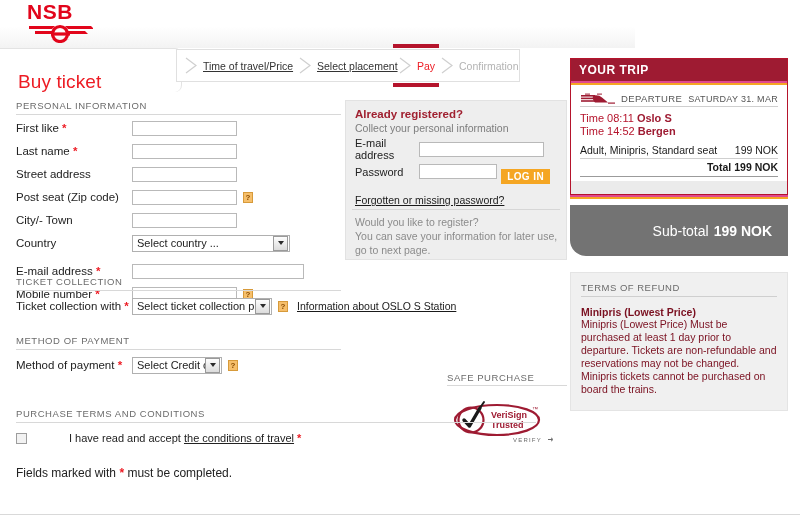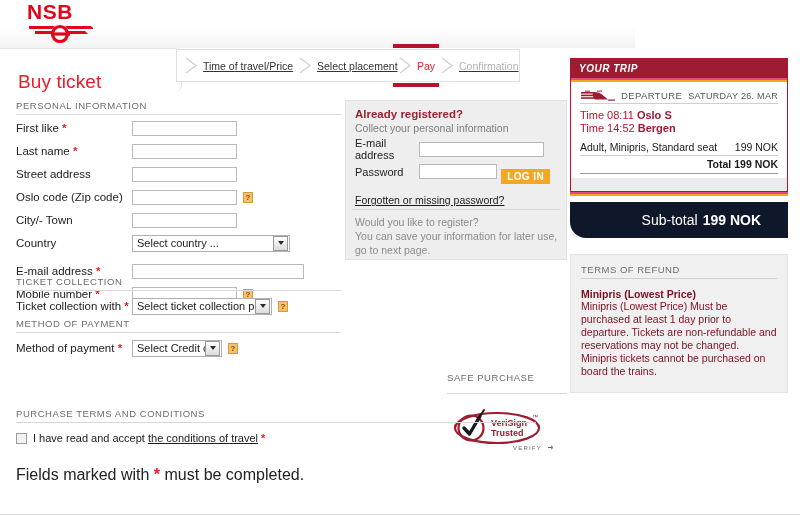--- a/index.html
+++ b/index.html
@@ -104,21 +104,21 @@
     display:flex; align-items:center; justify-content:center;
   }
   .selbox .caret i {
     display:block; width:0; height:0;
     border-left:3.5px solid transparent; border-right:3.5px solid transparent;
     border-top:4px solid #2b2b2b;
   }
 
   #personal { position:absolute; left:16px; top:52px; width:325px; }
   #ticketcol { position:absolute; left:16px; top:228px; width:520px; }
-  #payment  { position:absolute; left:16px; top:270px; width:420px; }
+  #payment  { position:absolute; left:16px; top:287px; width:420px; }
   #terms    { position:absolute; left:16px; top:360px; width:520px; }
 
   .inlinelink { font-size:10.5px; color:#1a1a1a; text-decoration:underline; margin-left:9px; }
 
   
   #regbox {
     position:absolute; left:345px; top:52px; width:222px; height:160px;
     background:#eeeeee; border:1px solid #e2e2e2;
   }
   #regbox h3 {
@@ -141,22 +141,22 @@
   #regdiv { position:absolute; left:6px; top:108px; width:208px; border-top:1px solid #d6d6d6; }
   #regtail {
     position:absolute; left:9px; top:114px; width:205px;
     font-size:10.5px; color:#8b8b8b; line-height:14px;
   }
 
   
   #trippanel { position:absolute; left:570px; top:10px; width:218px; }
   #tripbox { border:1px solid #b5142c; background:#ffffff; }
   #triphead {
-    background:#9e1b32; color:#ffffff; font-size:10px; font-weight:bold;
-    letter-spacing:.5px; padding:4px 0 4px 8px;font-style:italic;
+    background:#9e1b32; color:#ffffff; font-size:12px; font-weight:bold;
+    letter-spacing:.5px; padding:4px 0 4px 8px;
   }
   #tripstripe1 { height:2px; background:#e0488f; }
   #tripstripe2 { height:2px; background:#f5a623; }
   #tripbody { padding:8px 9px 4px 9px; }
   .deprow { display:flex; align-items:center; border-bottom:1px solid #cfcfcf; padding-bottom:2px; }
   .deprow .tic { width:36px; height:11px; flex:none; margin-right:5px; }
   .deprow .dep { font-size:9.5px; color:#555555; letter-spacing:.4px; flex:1; }
   .deprow .date { font-size:9px; color:#555555; letter-spacing:.3px; }
   .timerow { font-size:11px; color:#b5142c; margin-top:5px; }
   .timerow b { color:#9e1b32; }
@@ -165,24 +165,24 @@
     font-size:10.5px; color:#1a1a1a; margin-top:7px;
     border-bottom:1px solid #cfcfcf; padding-bottom:2px;
   }
   .totalrow {
     text-align:right; font-size:10.5px; font-weight:bold; color:#1a1a1a;
     padding:2px 0 3px 0; border-bottom:1px solid #9b9b9b;
   }
   #tripfoot { height:13px; background:#ebebeb; }
 
   #subtotal {
-    margin-top:6px; height:36px; background:#0f172a;
+    margin-top:6px; height:51px; background:#737373;
     border-bottom-left-radius:16px;
     display:flex; align-items:center; justify-content:flex-end;
-    color:#ffffff; font-size:14px; padding-right:27px;
+    color:#ffffff; font-size:14px; padding-right:16px;
   }
   #subtotal .st-amt { font-weight:bold; margin-left:5px; }
   #subline1 { height:2px; background:#e0488f; }
   #subline2 { height:2px; background:#f5a623; }
 
   #refund {
     margin-top:16px; background:#f0f0f0; border:1px solid #e4e4e4;
     padding:9px 10px 14px 10px;
   }
   #refund .rhead {
@@ -191,33 +191,33 @@
   }
   #refund .rtitle {
     margin-top:9px; font-size:10.5px; font-weight:bold; color:#7a1020;
   }
   #refund .rtext { font-size:10.5px; color:#7a1020; line-height:13px; }
 
   
   #safe { position:absolute; left:447px; top:324px; width:120px; }
   #safe .shead {
     font-size:9.5px; color:#6b6b6b; letter-spacing:.55px;
-    padding-bottom:10px; border-bottom:1px solid #d8d8d8;
+    padding-bottom:2px; border-bottom:1px solid #d8d8d8;
   }
   #verisign { margin-top:12px; width:118px; height:48px; }
 
   
-  #acceptrow { display:flex; align-items:center; margin-top:9px; }
+  #acceptrow { display:flex; align-items:center; margin-top:9px;gap:36px; }
   #acceptbox {
     width:11px; height:11px; border:1px solid #9d9d9d; background:#f2f2f2;
     flex:none; margin-right:6px; cursor:pointer;
   }
   #accepttxt { font-size:11px; color:#222; }
   #accepttxt u { text-decoration:underline; }
-  #fieldsnote { margin-top:22px; font-size:16px; color:#222; }
+  #fieldsnote { margin-top:22px; font-size:12px; color:#222; }
   #bottomrule {
     position:absolute; left:0; top:514px; width:800px; height:1px;
     background:#d9d9d9;
   }
 </style>
 </head>
 <body>
 
 <div id="header">
   <div id="logo">
@@ -271,21 +271,21 @@
 
     <div class="step current" style="left:222px;">
       <span class="arrow">
         <svg width="13" height="17" viewBox="0 0 13 17">
             <path d="M1 1 L11 8.5 L1 16" fill="none" stroke="#cfcfcf" stroke-width="1.2"></path>
           </svg>
       </span>
       <span class="lbl">Pay</span>
     </div>
 
-    <div class="step future" style="left:264px;text-decoration:underline;">
+    <div class="step future" style="left:264px;">
       <span class="arrow">
         <svg width="13" height="17" viewBox="0 0 13 17">
             <path d="M1 1 L11 8.5 L1 16" fill="none" stroke="#cfcfcf" stroke-width="1.2"></path>
           </svg>
       </span>
       <span class="lbl">Confirmation</span>
     </div>
   </div>
 
   <div id="personal">
@@ -300,21 +300,21 @@
       <span class="flabel"><span>Last name</span> <span class="req">*</span></span>
       <input class="txt" style="width: 105px;" value="">
     </div>
 
     <div class="frow">
       <span class="flabel">Street address</span>
       <input class="txt" style="width: 105px;" value="">
     </div>
 
     <div class="frow">
-      <span class="flabel">Oslo code (Zip code)</span>
+      <span class="flabel">Post seat (Zip code)</span>
       <input class="txt" style="width: 105px;" value="">
       <span class="help">?</span>
     </div>
 
     <div class="frow">
       <span class="flabel">City/- Town</span>
       <input class="txt" style="width: 105px;" value="">
     </div>
 
     <div class="frow">
@@ -367,20 +367,21 @@
     <div class="sec-head" style="width:325px;">TICKET COLLECTION</div>
     <div class="frow" style="margin-top:5px;">
       <span class="flabel"><span>Ticket collection with</span> <span class="req">*</span></span>
       <div class="selbox" style="width:140px;">
         <span class="val">Select ticket collection point ...</span>
         <span class="caret">
             <i></i>
           </span>
       </div>
       <span class="help">?</span>
+      <a class="inlinelink" href="#">Information about OSLO S Station</a>
     </div>
   </div>
 
   <div id="payment">
     <div class="sec-head" style="width:325px;">METHOD OF PAYMENT</div>
     <div class="frow" style="margin-top:5px;">
       <span class="flabel"><span>Method of payment</span> <span class="req">*</span></span>
       <div class="selbox" style="width:90px;">
         <span class="val">Select Credit card</span>
         <span class="caret">
@@ -435,21 +436,21 @@
                 <path d="M1 4.6 h14 v1.6 H1 z"></path>
                 <path d="M1 7.2 h15 v1.6 H1 z"></path>
                 <path d="M13 2.5 q6 -1 9 2 l6 5 H15 q-3 -3 -2 -7 z"></path>
                 <path d="M28 9.5 h7 v1.2 h-7 z"></path>
                 <path d="M5 0.6 h5 v1 H5 z"></path>
                 <path d="M17 0.6 h5 v1 h-5 z"></path>
               </g>
             </svg>
           </span>
           <span class="dep">DEPARTURE</span>
-          <span class="date">SATURDAY 26. MAR</span>
+          <span class="date">SATURDAY 31. MAR</span>
         </div>
 
         <div class="timerow">
           <span>Time</span> <span>08:11</span> <b>Oslo S</b>
         </div>
         <div class="timerow" style="margin-top:1px;">
           <span>Time</span> <span>14:52</span> <b>Bergen</b>
         </div>
 
         <div class="pricerow">

